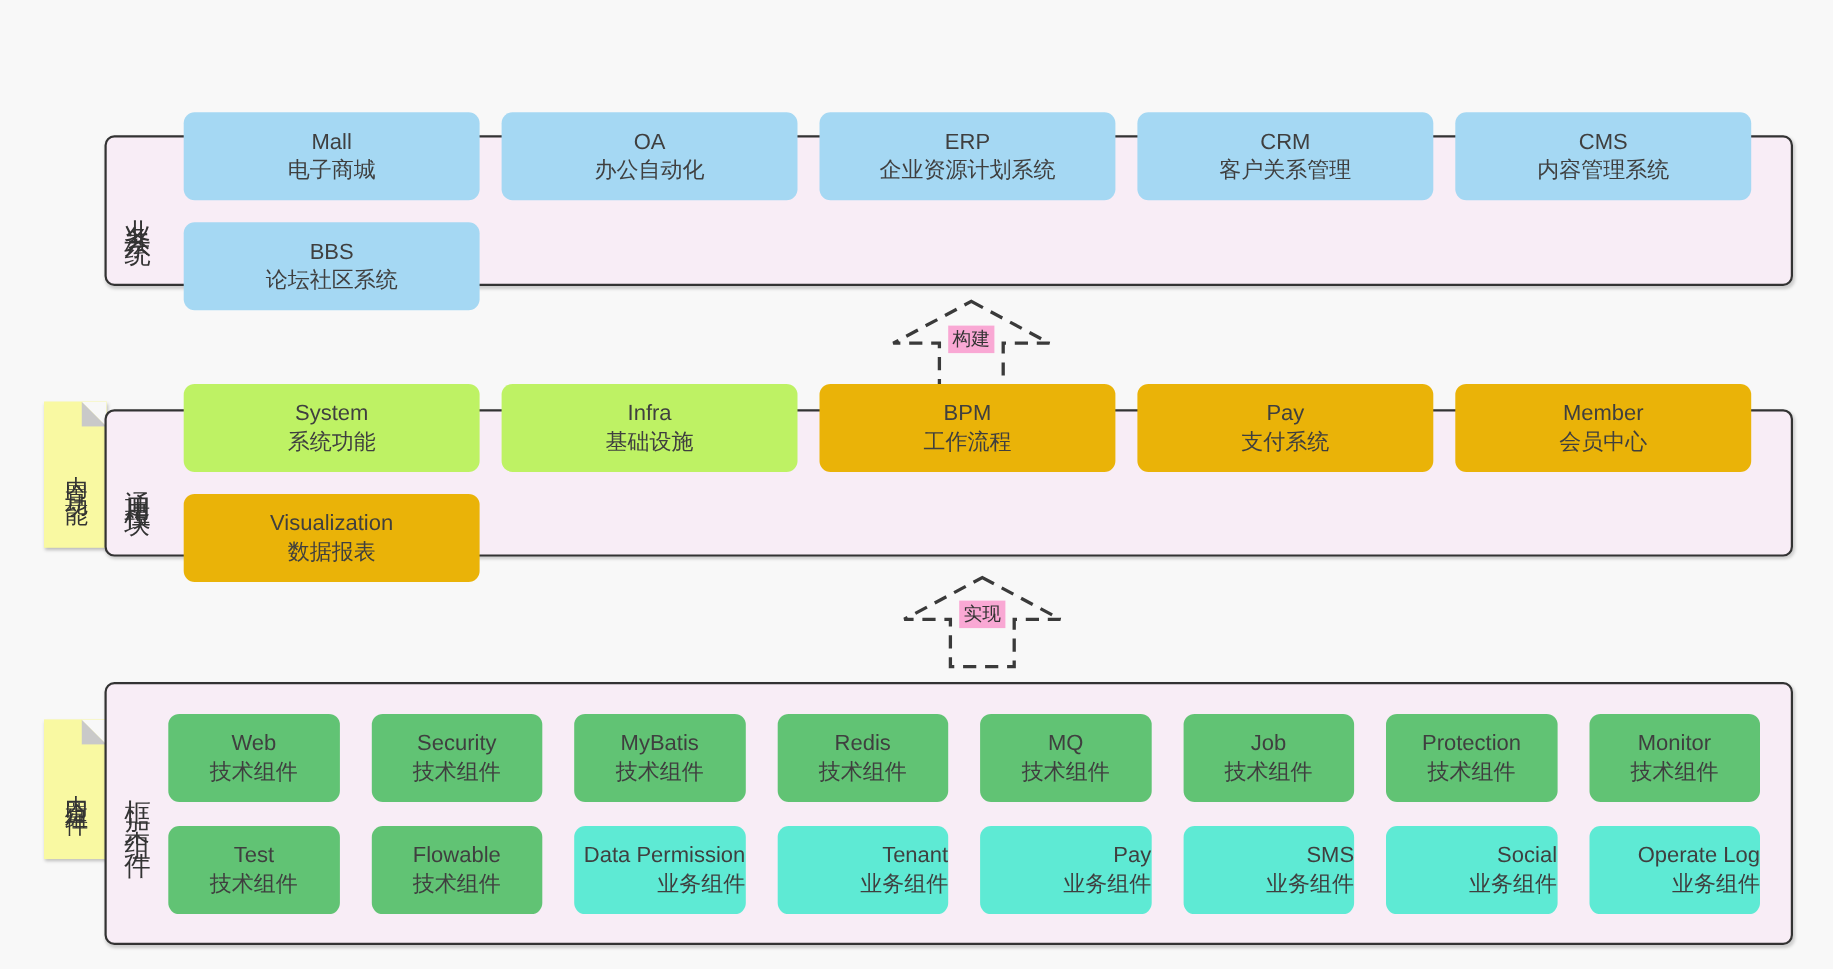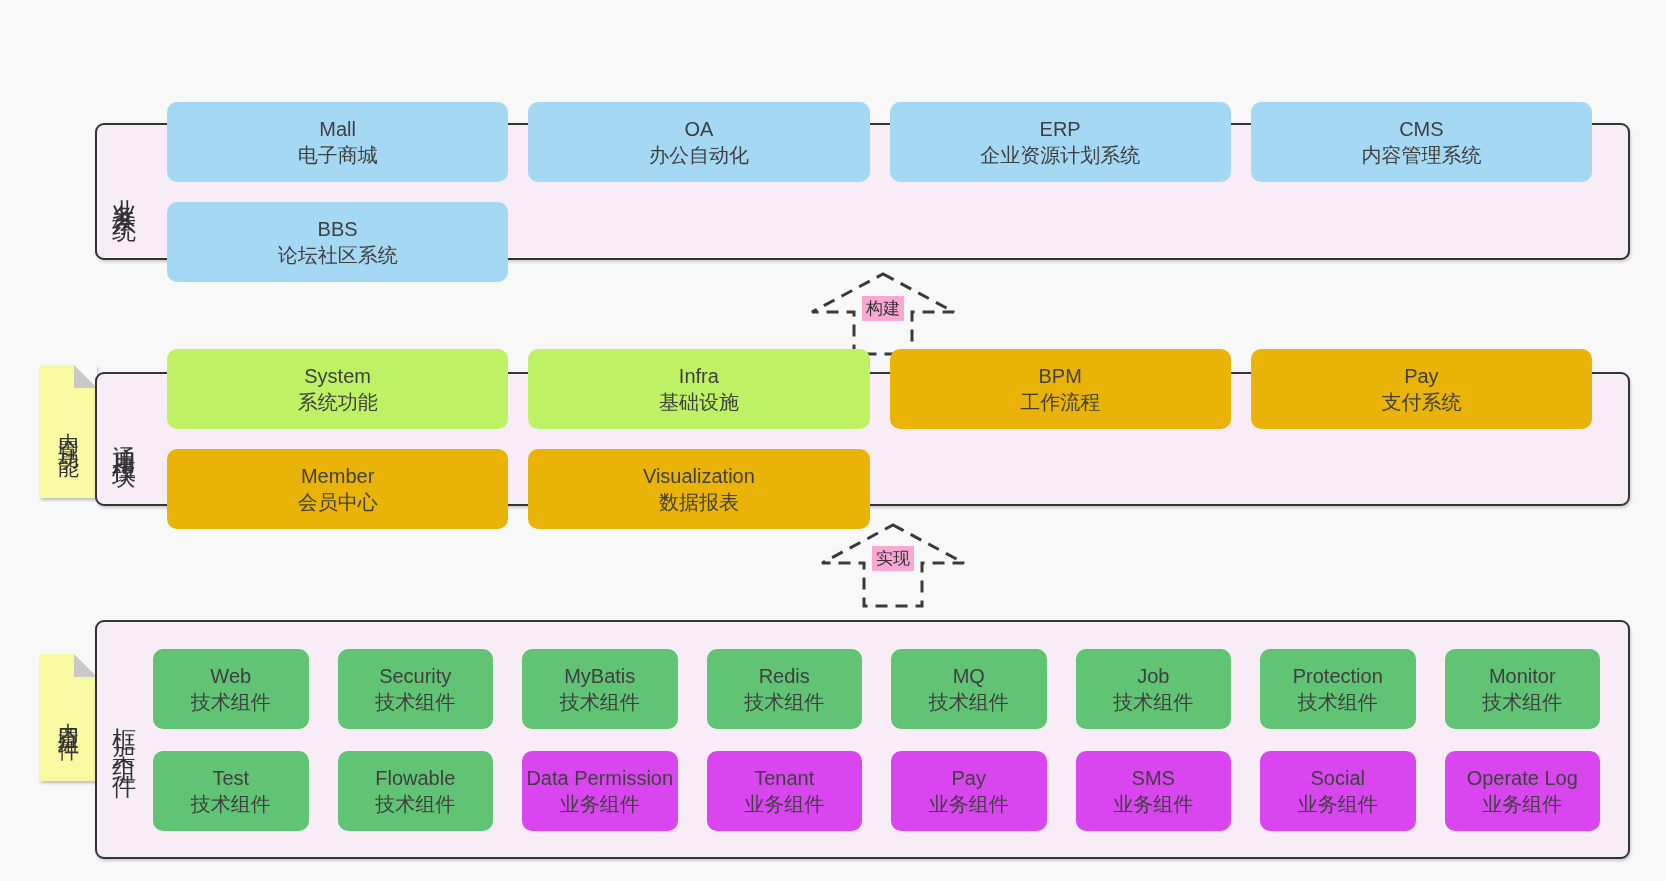--- a/index.html
+++ b/index.html
@@ -19,32 +19,32 @@
   #band-2{top:372px;height:130px;}
   #band-3{top:620px;height:235px;}
   .band-label{
     writing-mode:vertical-rl;text-orientation:upright;
     font-size:24px;color:#333;margin-left:12px;width:30px;
     letter-spacing:6px;text-align:center;flex:0 0 auto;line-height:30px;
   }
   #band-3 .band-label{letter-spacing:16px;}
   
   .grid{flex:1;display:grid;align-content:center;}
-  .grid.cols-6{grid-template-columns:repeat(4,1fr);column-gap:49px;margin:0 36px 0 28px;gap:20px;}
+  .grid.cols-6{grid-template-columns:repeat(5,1fr);column-gap:49px;margin:0 36px 0 28px;gap:20px;}
   .grid.cols-8{grid-template-columns:repeat(8,1fr);column-gap:29px;row-gap:22px;margin:0 28px 0 14px;}
   .box{
     height:80px;border-radius:10px;
     display:flex;flex-direction:column;align-items:center;justify-content:center;
     text-align:center;font-size:20px;line-height:26px;color:#3f3f3f;
   }
   .blue{background:#a5d8f3;}
   .red{background:#bef264;}
   .pink{background:#eab308;}
   .green{background:#61c374;}
-  .green-light{background:#d946ef;}
+  .green-light{background:#5eead4;align-items:flex-end;}
   
   .sticky{
     position:absolute;left:40px;width:57px;z-index:1;
     background:#f9f9a2;box-shadow:1px 2px 3px rgba(0,0,0,0.25);
     display:flex;align-items:center;justify-content:center;
   }
   #sticky-2{top:365px;height:133px;}
   #sticky-3{top:654px;height:127px;}
   .sticky-label{
     writing-mode:vertical-rl;text-orientation:upright;
@@ -89,20 +89,24 @@
     </div>
     <div class="box blue">
       <div>OA</div>
       <div>办公自动化</div>
     </div>
     <div class="box blue">
       <div>ERP</div>
       <div>企业资源计划系统</div>
     </div>
     <div class="box blue">
+      <div>CRM</div>
+      <div>客户关系管理</div>
+    </div>
+    <div class="box blue">
       <div>CMS</div>
       <div>内容管理系统</div>
     </div>
     <div class="box blue">
       <div>BBS</div>
       <div>论坛社区系统</div>
     </div>
   </div>
 </div>
 

